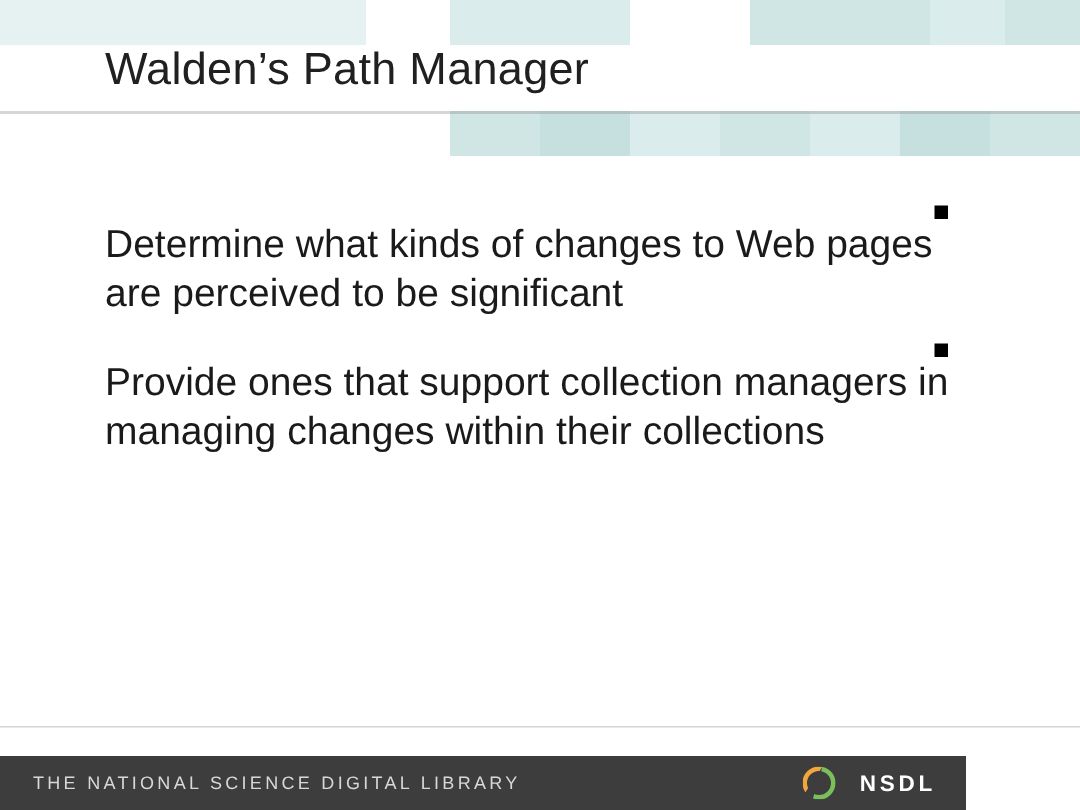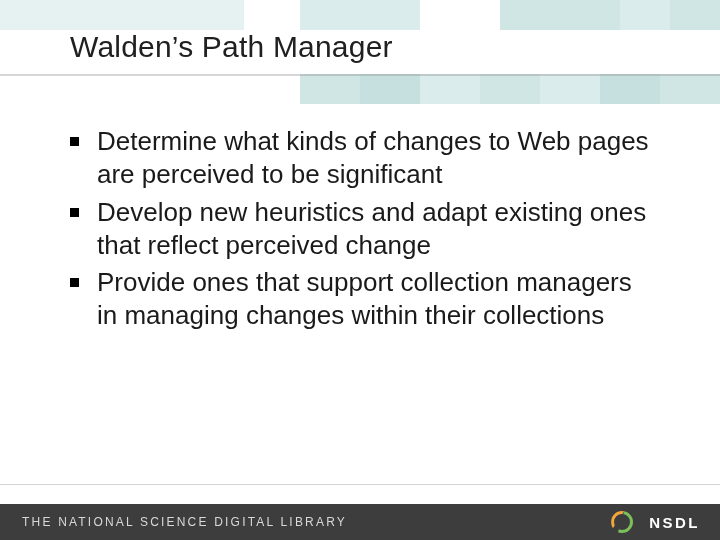--- a/index.html
+++ b/index.html
@@ -50,24 +50,25 @@
   
   .body {
     position: absolute;
     top: 125px;
     left: 70px;
     width: 580px;
     color: #1a1a1a;
   }
   .bullet {
     display: flex;
-    align-items: flex-start;
+    align-items: flex-end;
     font-size: 26px;
     line-height: 1.28;
     margin-bottom: 4px;
+    flex-direction: column;
   }
   .bullet .marker {
     flex: 0 0 auto;
     width: 9px;
     height: 9px;
     background: #000;
     margin-top: 12px;
     margin-right: 18px;
   }
   .bullet .text {
@@ -83,21 +84,21 @@
     height: 1px;
     background: #b8b8b8;
     opacity: 0.6;
   }
 
   
   .footer {
     position: absolute;
     left: 0;
     bottom: 0;
-    width: 720px;
+    width: 644px;
     height: 36px;
     background: #3d3d3d;
     display: flex;
     align-items: center;
     justify-content: space-between;
     padding: 0 20px 0 22px;
     box-sizing: border-box;
   }
   .footer-text {
     color: #d8d8d8;
@@ -164,24 +165,20 @@
 <div class="title">Walden’s Path Manager</div>
 <div class="title-underline"></div>
 
 <div class="body">
   <div class="bullet">
     <span class="marker"></span>
     <span class="text">Determine what kinds of changes to Web pages are perceived to be significant</span>
   </div>
   <div class="bullet">
     <span class="marker"></span>
-    <span class="text">Develop new heuristics and adapt existing ones that reflect perceived change</span>
-  </div>
-  <div class="bullet">
-    <span class="marker"></span>
     <span class="text">Provide ones that support collection managers in managing changes within their collections</span>
   </div>
 </div>
 
 <div class="lower-rule"></div>
 
 <div class="footer">
   <span class="footer-text">THE NATIONAL SCIENCE DIGITAL LIBRARY</span>
   <span class="nsdl-logo">
     <span class="nsdl-arcs">

